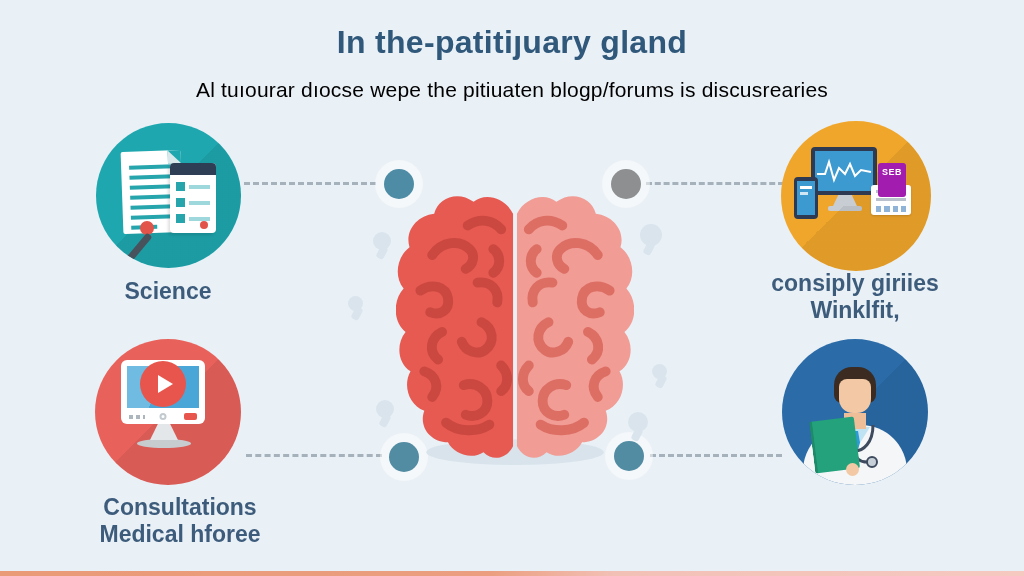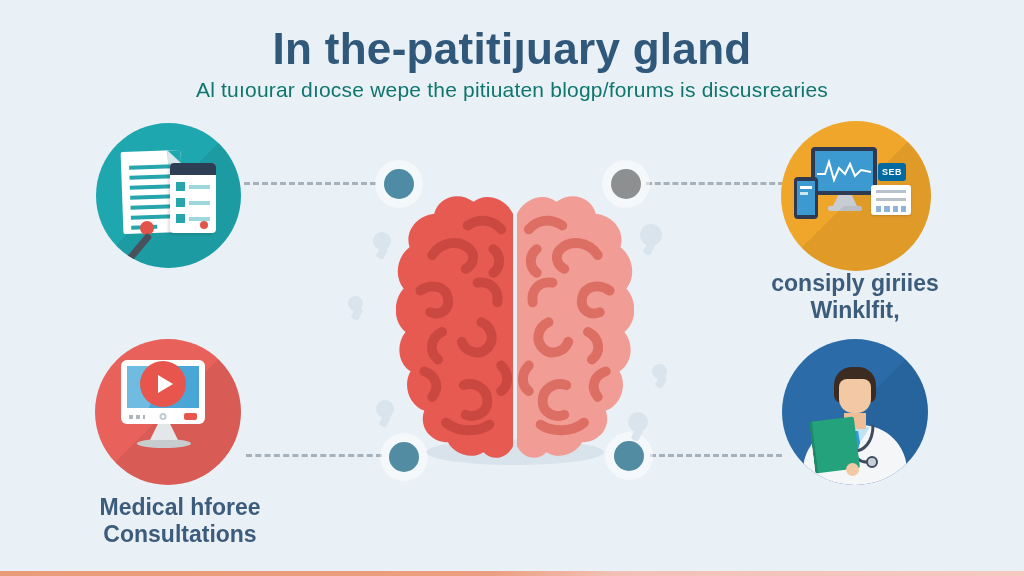--- a/index.html
+++ b/index.html
@@ -1,23 +1,23 @@
 <!DOCTYPE html>
 <html><head>
 <meta charset="utf-8">
 <style>
   html,body{margin:0;padding:0;}
   body{font-family:"Liberation Sans",sans-serif;}
   .stage{position:relative;width:1024px;height:576px;background:#E9F0F6;overflow:hidden;}
 
   
   .title{position:absolute;top:24px;left:0;width:100%;text-align:center;
-         font-size:44px;font-weight:700;color:#30587A;letter-spacing:.3px;margin:0;}
+         font-size:32px;font-weight:700;color:#30587A;letter-spacing:.3px;margin:0;}
   .subtitle{position:absolute;top:78px;left:0;width:100%;text-align:center;
-         font-size:21px;font-weight:500;color:#0f766e;margin:0;letter-spacing:.2px;}
+         font-size:21px;font-weight:500;color:#000000;margin:0;letter-spacing:.2px;}
 
   
   .dash{position:absolute;height:0;border-top:3px dashed #A6B2BB;}
   .dash.tl{left:244px;top:182px;width:132px;}
   .dash.tr{left:646px;top:182px;width:138px;}
   .dash.bl{left:246px;top:454px;width:136px;}
   .dash.br{left:650px;top:454px;width:132px;}
   .dot{position:absolute;width:30px;height:30px;border-radius:50%;
        box-shadow:0 0 0 9px rgba(255,255,255,.5);}
   .dot.tl{left:384px;top:169px;background:#4E8CA6;}
@@ -79,21 +79,21 @@
   .mo-screen{width:100%;height:100%;background:#3D9AD1;position:relative;overflow:hidden;}
   .mo-screen svg{position:absolute;left:0;top:5px;width:100%;}
   .mo-neck{position:absolute;left:52px;top:74px;width:24px;height:11px;background:#C8CDD4;
        clip-path:polygon(22% 0,78% 0,100% 100%,0 100%);z-index:1;}
   .mo-base{position:absolute;left:47px;top:85px;width:34px;height:5px;background:#C8CDD4;border-radius:2px;}
   .mo-phone{position:absolute;left:13px;top:56px;width:24px;height:42px;background:#2D3A52;
        border-radius:4px;padding:4px 3px;box-sizing:border-box;z-index:3;}
   .mo-pscreen{width:100%;height:100%;background:#3D9AD1;position:relative;}
   .mo-pscreen::before{content:"";position:absolute;left:3px;top:5px;width:12px;height:3px;background:#fff;}
   .mo-pscreen::after{content:"";position:absolute;left:3px;top:11px;width:8px;height:3px;background:#cfe7f5;}
-  .mo-badge{position:absolute;left:97px;top:42px;width:28px;height:18px;background:#0369a1;
+  .mo-badge{position:absolute;left:97px;top:42px;width:28px;height:34px;background:#a21caf;
        border-radius:3px;color:#fff;font-size:9px;font-weight:700;text-align:center;
        line-height:18px;z-index:3;letter-spacing:.5px;}
   .mo-card{position:absolute;left:90px;top:64px;width:40px;height:30px;background:#fff;
        border-radius:3px;z-index:2;box-shadow:0 1px 2px rgba(0,0,0,.15);}
   .mo-cline{height:3px;background:#B9C2CC;margin:5px 5px 0;}
   .mo-csqs{display:flex;gap:3px;margin:5px 5px 0;}
   .mo-csq{width:6px;height:6px;background:#8FB4D8;}
 
   
   .vd-monitor{position:absolute;left:26px;top:21px;width:84px;height:64px;background:#fff;
@@ -222,20 +222,24 @@
       </div>
       <div class="sc-trow">
         <div class="sc-tsq"></div>
         <div class="sc-tln"></div>
       </div>
       <div class="sc-tdot"></div>
     </div>
     <div class="sc-lens"></div>
     <div class="sc-pen"></div>
   </div>
+  <div class="feature-label l-science">
+    <span>Science</span>
+    <span></span>
+  </div>
 
   <div class="feature-circle c-monitor">
     <div class="mo-monitor">
       <div class="mo-screen">
         <svg viewBox="0 0 58 28">
           <polyline points="2,18 10,18 14,6 19,24 24,12 30,18 35,8 40,20 46,14 56,16" fill="none" stroke="#ffffff" stroke-width="2"></polyline>
         </svg>
       </div>
     </div>
     <div class="mo-neck"></div>
@@ -267,22 +271,22 @@
         <div class="vd-play-tri"></div>
       </div>
       <div class="vd-ctrl-l"></div>
       <div class="vd-cam"></div>
       <div class="vd-ctrl-r"></div>
     </div>
     <div class="vd-neck"></div>
     <div class="vd-base"></div>
   </div>
   <div class="feature-label l-video">
+    <span>Consultations</span>
     <span>Medical hforee</span>
-    <span>Consultations</span>
   </div>
 
   <div class="feature-circle c-doctor">
     <div class="dr-coat"></div>
     <div class="dr-shirt"></div>
     <div class="dr-tie"></div>
     <div class="dr-neck"></div>
     <svg class="dr-steth" viewBox="0 0 52 46">
       <path d="M8 2 C8 20 18 28 26 28 C34 28 44 20 44 2" fill="none" stroke="#3E4A5E" stroke-width="3"></path>
       <path d="M26 28 C26 36 32 39 38 39" fill="none" stroke="#3E4A5E" stroke-width="3"></path>

